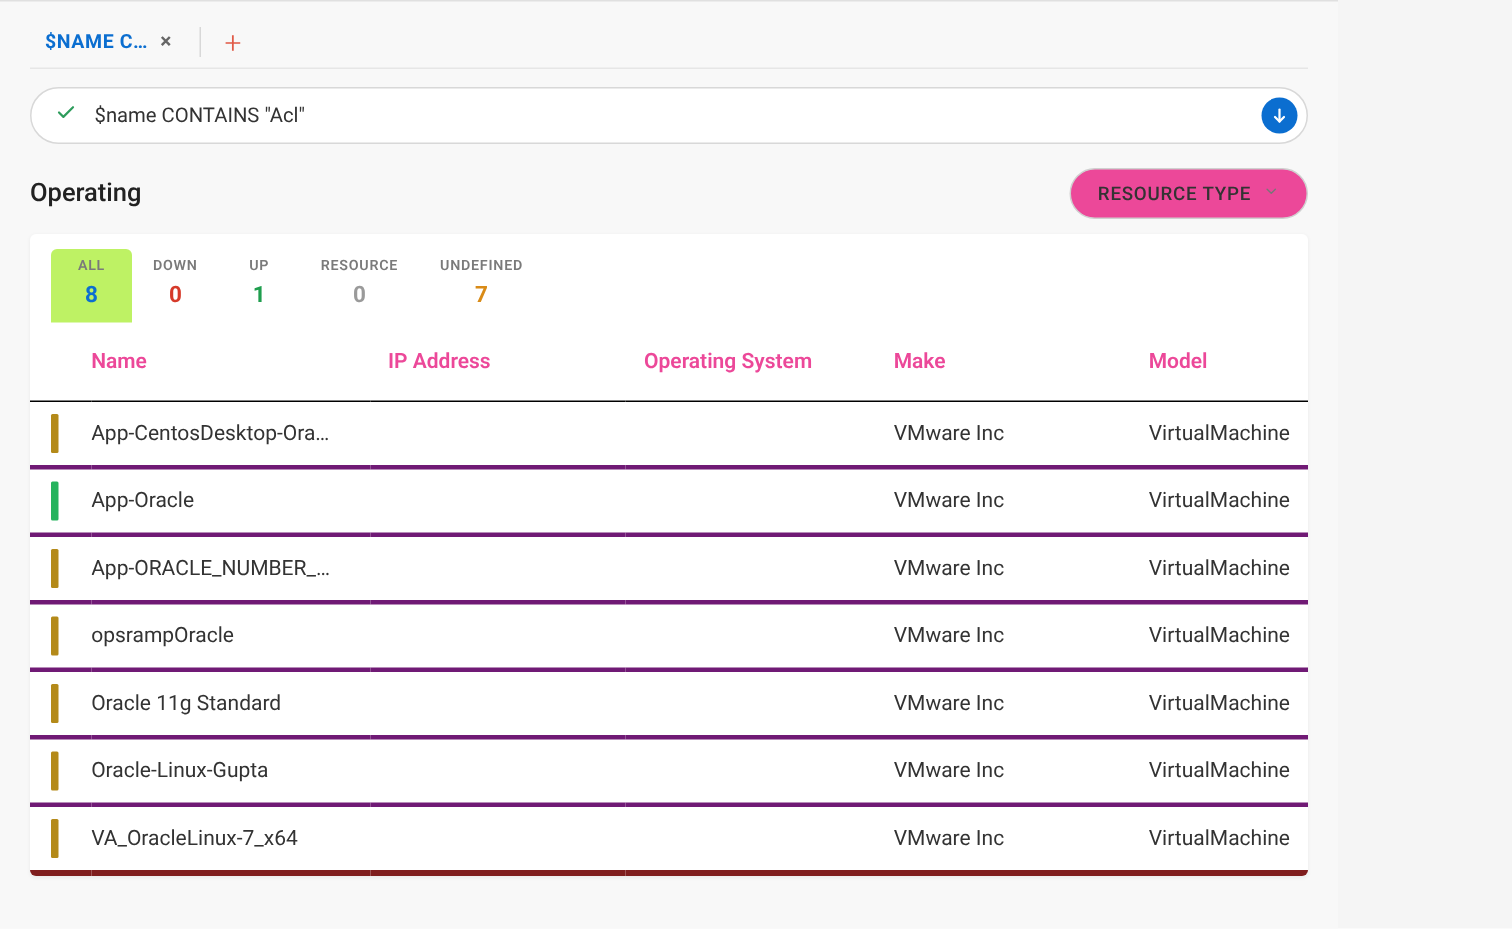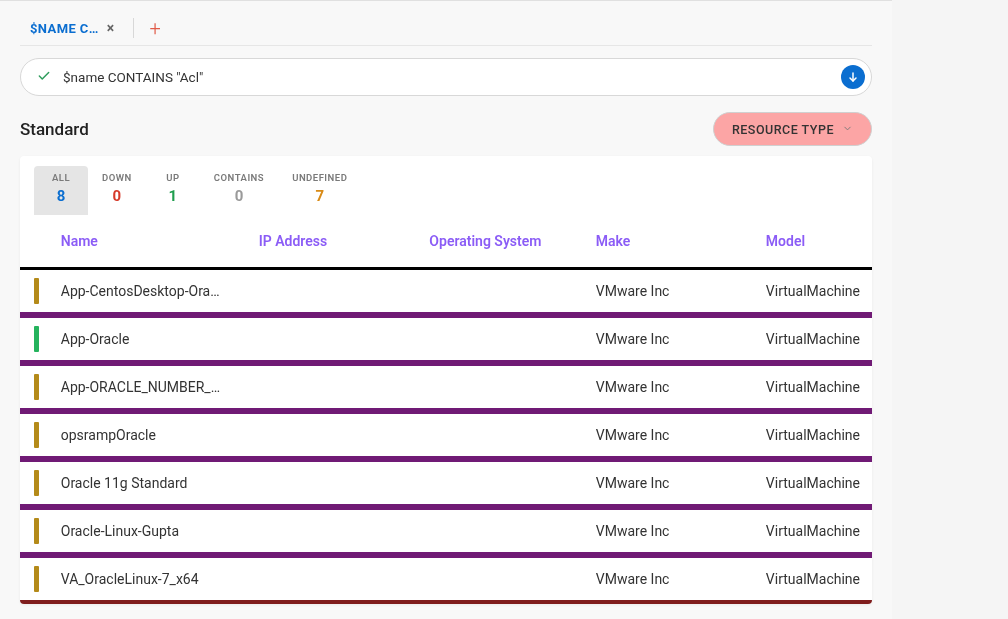--- a/index.html
+++ b/index.html
@@ -76,21 +76,21 @@
   }
 
   
   .section-header {
     display:flex; align-items:center; justify-content: space-between;
     padding: 0 20px 10px 20px;
   }
   .section-title { font-size: 17px; font-weight: 500; color:#222; }
   .pill-group { display:flex; gap:14px; }
   .pill {
-    background:#fca5a5; border:1px solid #d0d0d0; border-radius:20px;
+    background:#ec4899; border:1px solid #d0d0d0; border-radius:20px;
     height:34px; padding:0 18px;
     display:flex; align-items:center; gap:8px;
     font-size:12.5px; letter-spacing:0.5px; color:#333;
     font-weight:500;
   }
   .chev { color:#777; }
 
   
   .card {
     margin: 0 20px 20px 20px;
@@ -100,41 +100,41 @@
     overflow: hidden;
   }
   .status-tabs {
     display:flex; gap: 0; padding: 10px 14px 0 14px;
   }
   .status-tab {
     text-align:center;
     padding: 6px 14px 10px 14px;
     min-width: 54px;
   }
-  .status-tab.active { background:#e5e5e5; border-radius:4px 4px 0 0; }
+  .status-tab.active { background:#bef264; border-radius:4px 4px 0 0; }
   .status-tab .lbl { font-size: 9.5px; letter-spacing:0.5px; color:#7a7a7a; font-weight:600; }
   .status-tab .num { font-size: 15px; font-weight:700; margin-top:4px; }
   .num.blue{color:#0b6ed0;} .num.red{color:#d63a2a;} .num.green{color:#1f9e4e;}
   .num.gray{color:#9a9a9a;} .num.orange{color:#d98b17;}
 
   
   table { border-collapse: collapse; width:100%; }
   thead th {
-    text-align:left; font-weight:600; font-size:14px; color:#8b5cf6;
-    padding: 18px 12px 18px 12px; border-bottom:3px solid #000000;
+    text-align:left; font-weight:600; font-size:14px; color:#ec4899;
+    padding: 18px 12px 18px 12px; border-bottom:1px solid #000000;
   }
   th.col-status{width:44px;}
   th.col-name{width:192px; padding-left:0;}
   th.col-ip{width:210px;}
   th.col-os{width:200px;}
   th.col-make{width:200px;}
   th.col-model{}
   tbody td {
     padding: 12px 12px;
-    border-bottom:6px solid #701a75;
+    border-bottom:3px solid #701a75;
     font-size:14px; color:#333;
     white-space:nowrap; overflow:hidden; text-overflow:ellipsis;
   }
   td.status-cell { padding: 8px 14px; }
   .status-bar { width:5px; height:26px; border-radius:1px; background:#b48a19; }
   .status-bar.green{ background:#25b35d; }
   td.name-cell{ padding-left:0; max-width:192px; }
 
   tbody tr:last-child td { border-bottom: 4px solid #7f1d1d; }
 </style>
@@ -164,21 +164,21 @@
       <span class="run-btn">
         <svg width="12" height="12" viewBox="0 0 24 24" fill="none" stroke="currentColor" stroke-width="3" stroke-linecap="round" stroke-linejoin="round">
             <line x1="12" y1="4" x2="12" y2="20"></line>
             <polyline points="6 14 12 20 18 14"></polyline>
           </svg>
       </span>
     </div>
   </div>
 
   <div class="section-header">
-    <div class="section-title">Standard</div>
+    <div class="section-title">Operating</div>
     <div class="pill-group">
       <div class="pill">
         <span>RESOURCE TYPE</span>
         <span class="chev">
           <svg width="11" height="11" viewBox="0 0 24 24" fill="none" stroke="currentColor" stroke-width="2" stroke-linecap="round" stroke-linejoin="round">
               <polyline points="6 9 12 15 18 9"></polyline>
             </svg>
         </span>
       </div>
     </div>
@@ -192,21 +192,21 @@
         </div>
         <div class="status-tab">
           <div class="lbl">DOWN</div>
           <div class="num red">0</div>
         </div>
         <div class="status-tab">
           <div class="lbl">UP</div>
           <div class="num green">1</div>
         </div>
         <div class="status-tab">
-          <div class="lbl">CONTAINS</div>
+          <div class="lbl">RESOURCE</div>
           <div class="num gray">0</div>
         </div>
         <div class="status-tab">
           <div class="lbl">UNDEFINED</div>
           <div class="num orange">7</div>
         </div>
       </div>
 
     <table>
       <thead>

